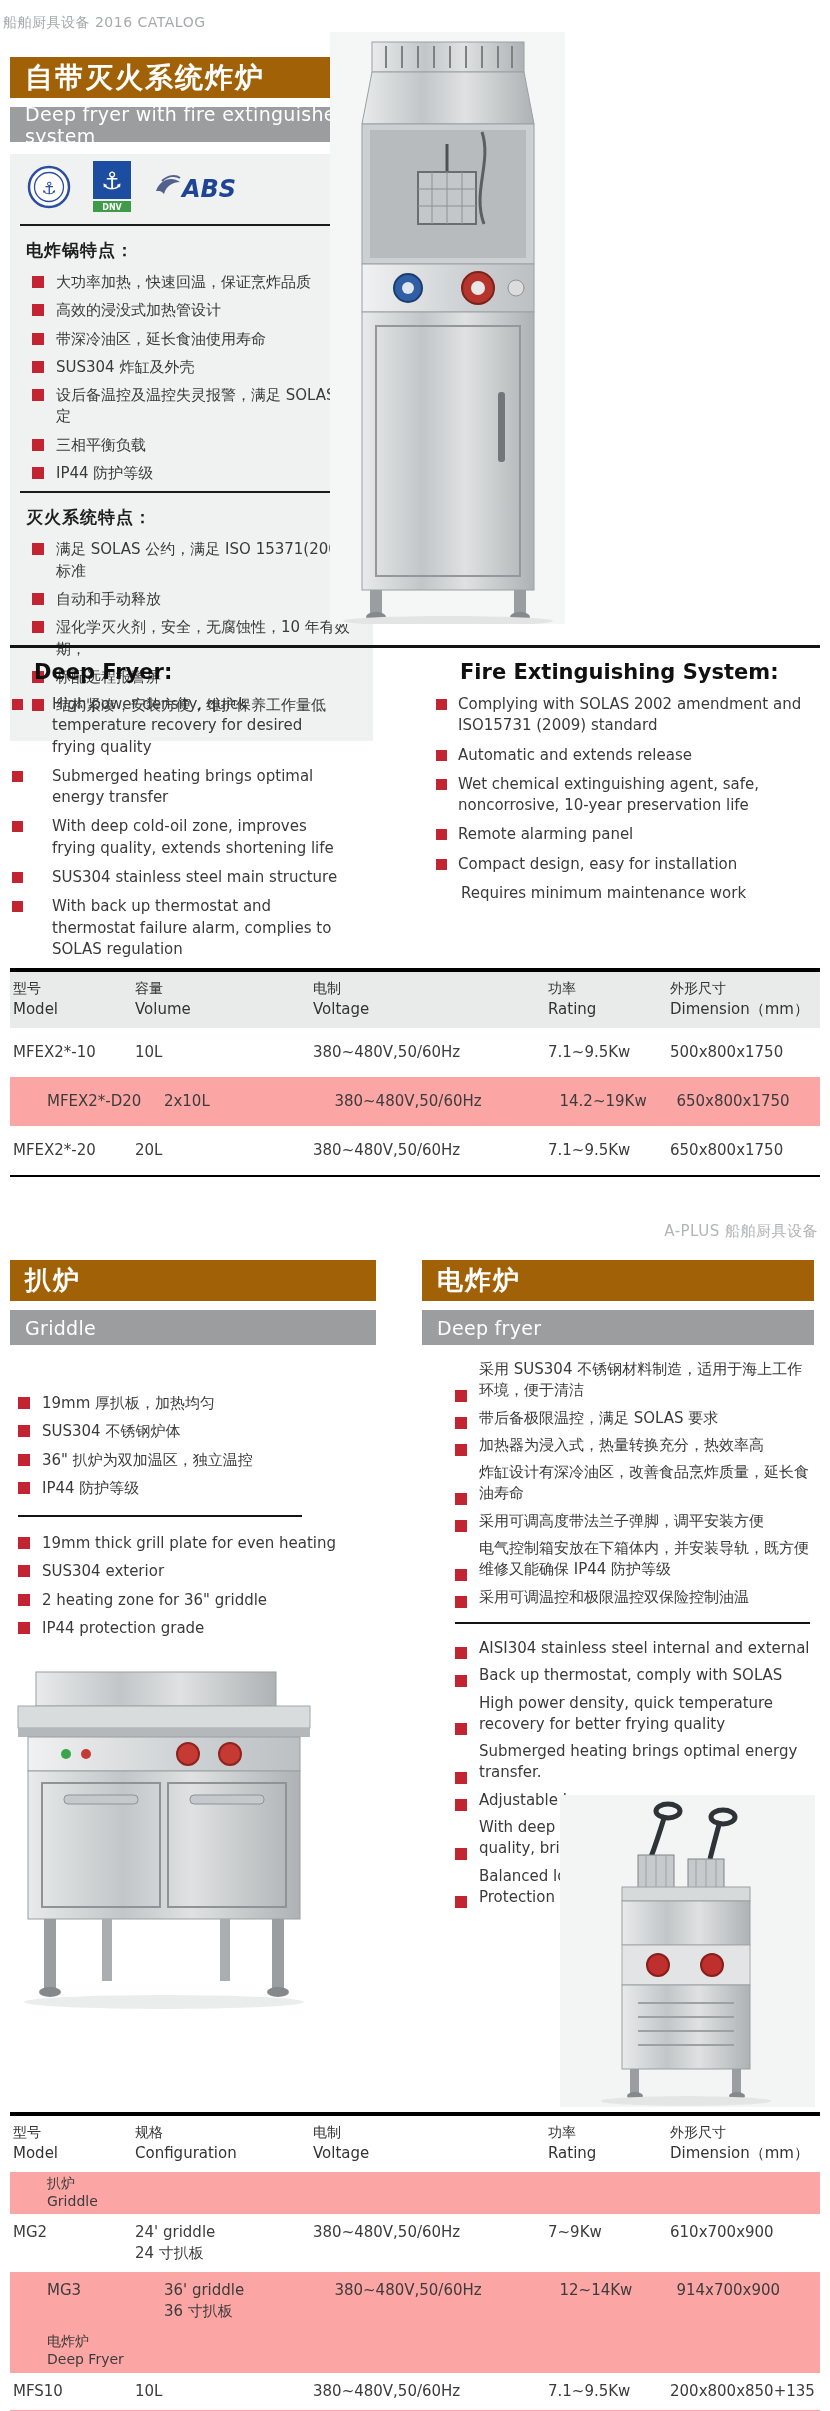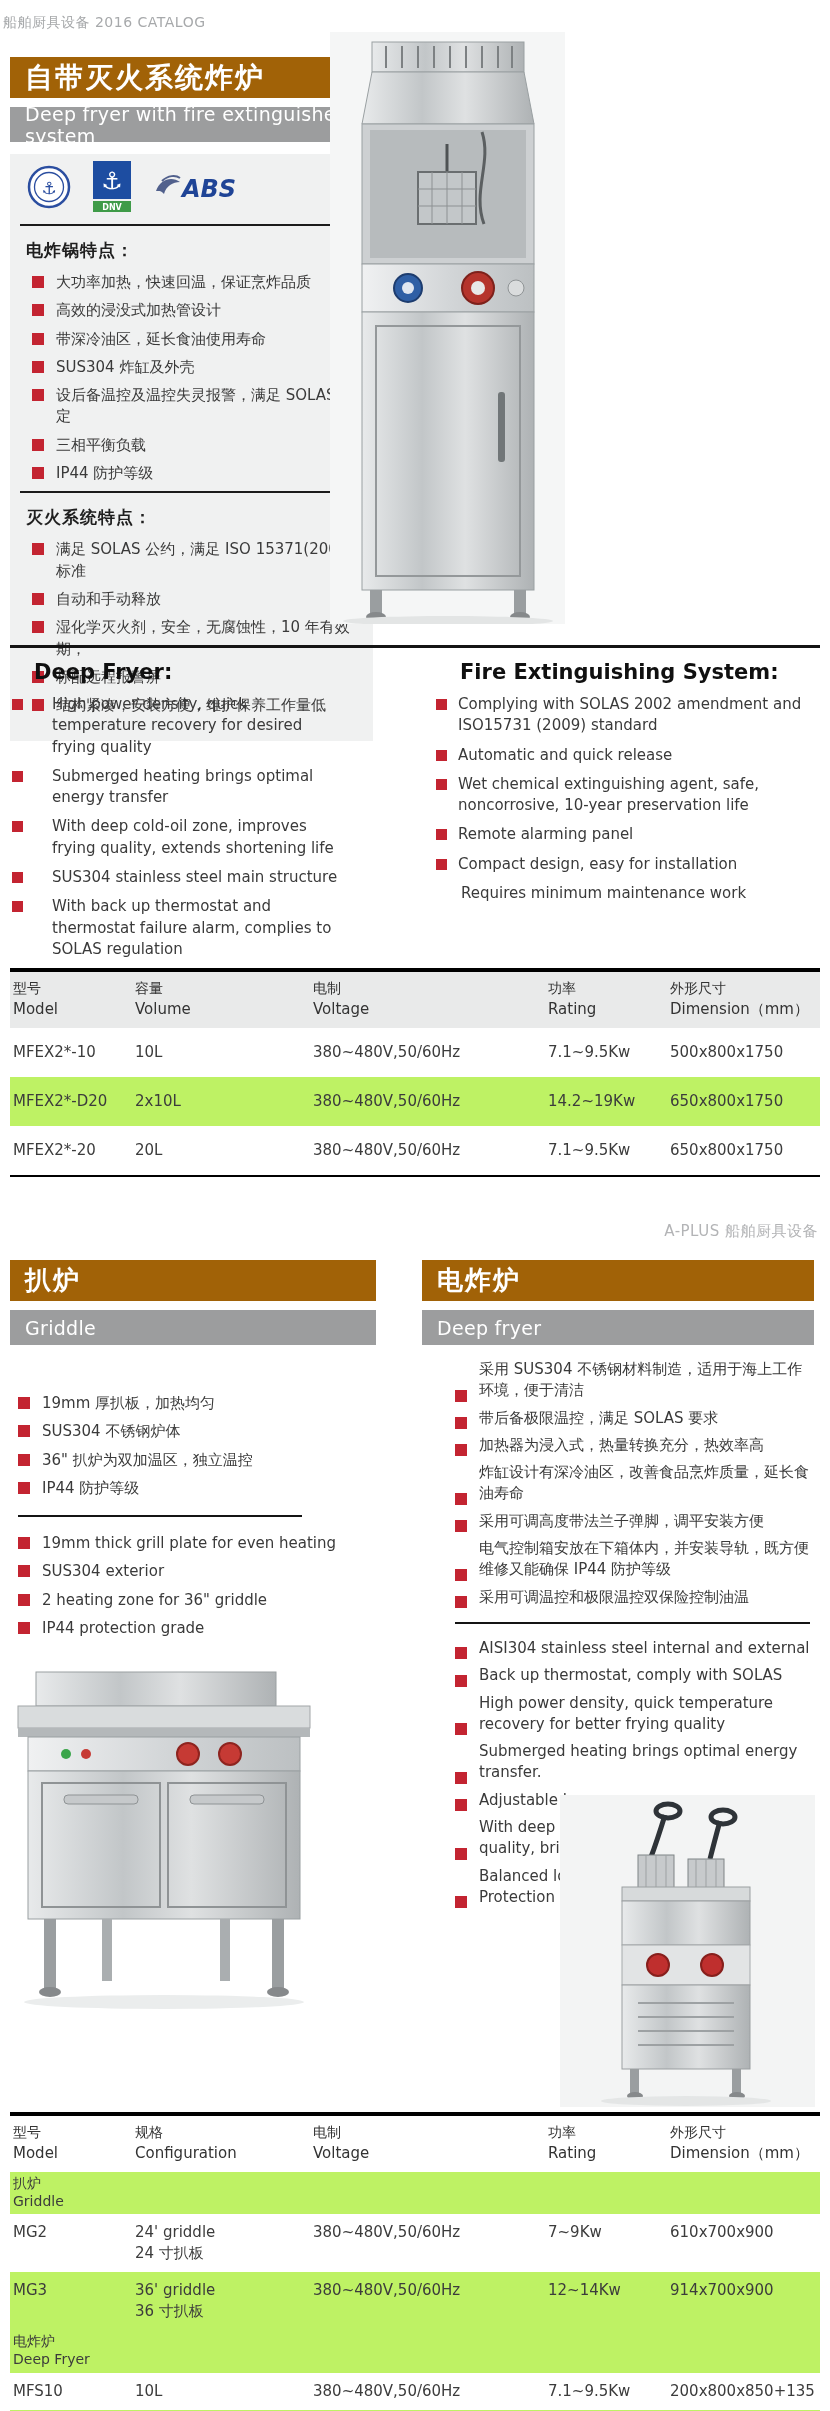--- a/index.html
+++ b/index.html
@@ -53,21 +53,21 @@
   .t-row{display:flex;}
   .t-cell{box-sizing:border-box;padding-left:3px;white-space:pre-line;}
   .c1{width:122px;}.c2{width:178px;}.c3{width:235px;}.c4{width:122px;}.c5{width:153px;}
   .t-head .t-cell{padding-top:7px;padding-bottom:9px;}
   .hc .cn{display:block;font-size:14px;color:#333;line-height:1.4;}
   .hc .en{display:block;font-size:15px;color:#333;line-height:1.35;}
   .t-row .t-cell{font-size:15px;color:#3c3c3c;line-height:1.4;}
   .t1 .t-row .t-cell{padding-top:14px;padding-bottom:14px;}
   .t2 .t-row.data .t-cell{padding-top:8px;padding-bottom:8px;}
   .t2 .t-row.group .t-cell{padding-top:2px;padding-bottom:4px;font-size:14px;line-height:1.3;width:810px;}
-  .t-row.shaded{background:#bef264;}
+  .t-row.shaded{background:#fca5a5;padding-left:34px;}
   .t1{border-bottom:2px solid #000;}
   .t2{border-bottom:3px solid #111;}
 
   .brand-note{position:absolute;right:12px;top:1222px;font-size:15px;color:#b3b4b6;letter-spacing:.5px;text-align:right;}
 
   
   .sec2-left{position:absolute;left:10px;top:1260px;width:366px;}
   .sec2-right{position:absolute;left:422px;top:1260px;width:392px;}
   .sec2-left .bullets.cn{margin:48px 0 0 8px;}
   .sec2-left .bullets.en{margin:12px 0 0 8px;}
@@ -270,21 +270,21 @@
 
   <section class="en-col right">
     <div class="en-heading">Fire Extinguishing System:</div>
     <div class="bullets">
         <div class="bullet">
           <span class="sq"></span>
           <span class="txt">Complying with SOLAS 2002 amendment and ISO15731 (2009) standard</span>
         </div>
         <div class="bullet">
           <span class="sq"></span>
-          <span class="txt">Automatic and quick release</span>
+          <span class="txt">Automatic and extends release</span>
         </div>
         <div class="bullet">
           <span class="sq"></span>
           <span class="txt">Wet chemical extinguishing agent, safe, noncorrosive, 10-year preservation life</span>
         </div>
         <div class="bullet">
           <span class="sq"></span>
           <span class="txt">Remote alarming panel</span>
         </div>
         <div class="bullet">

